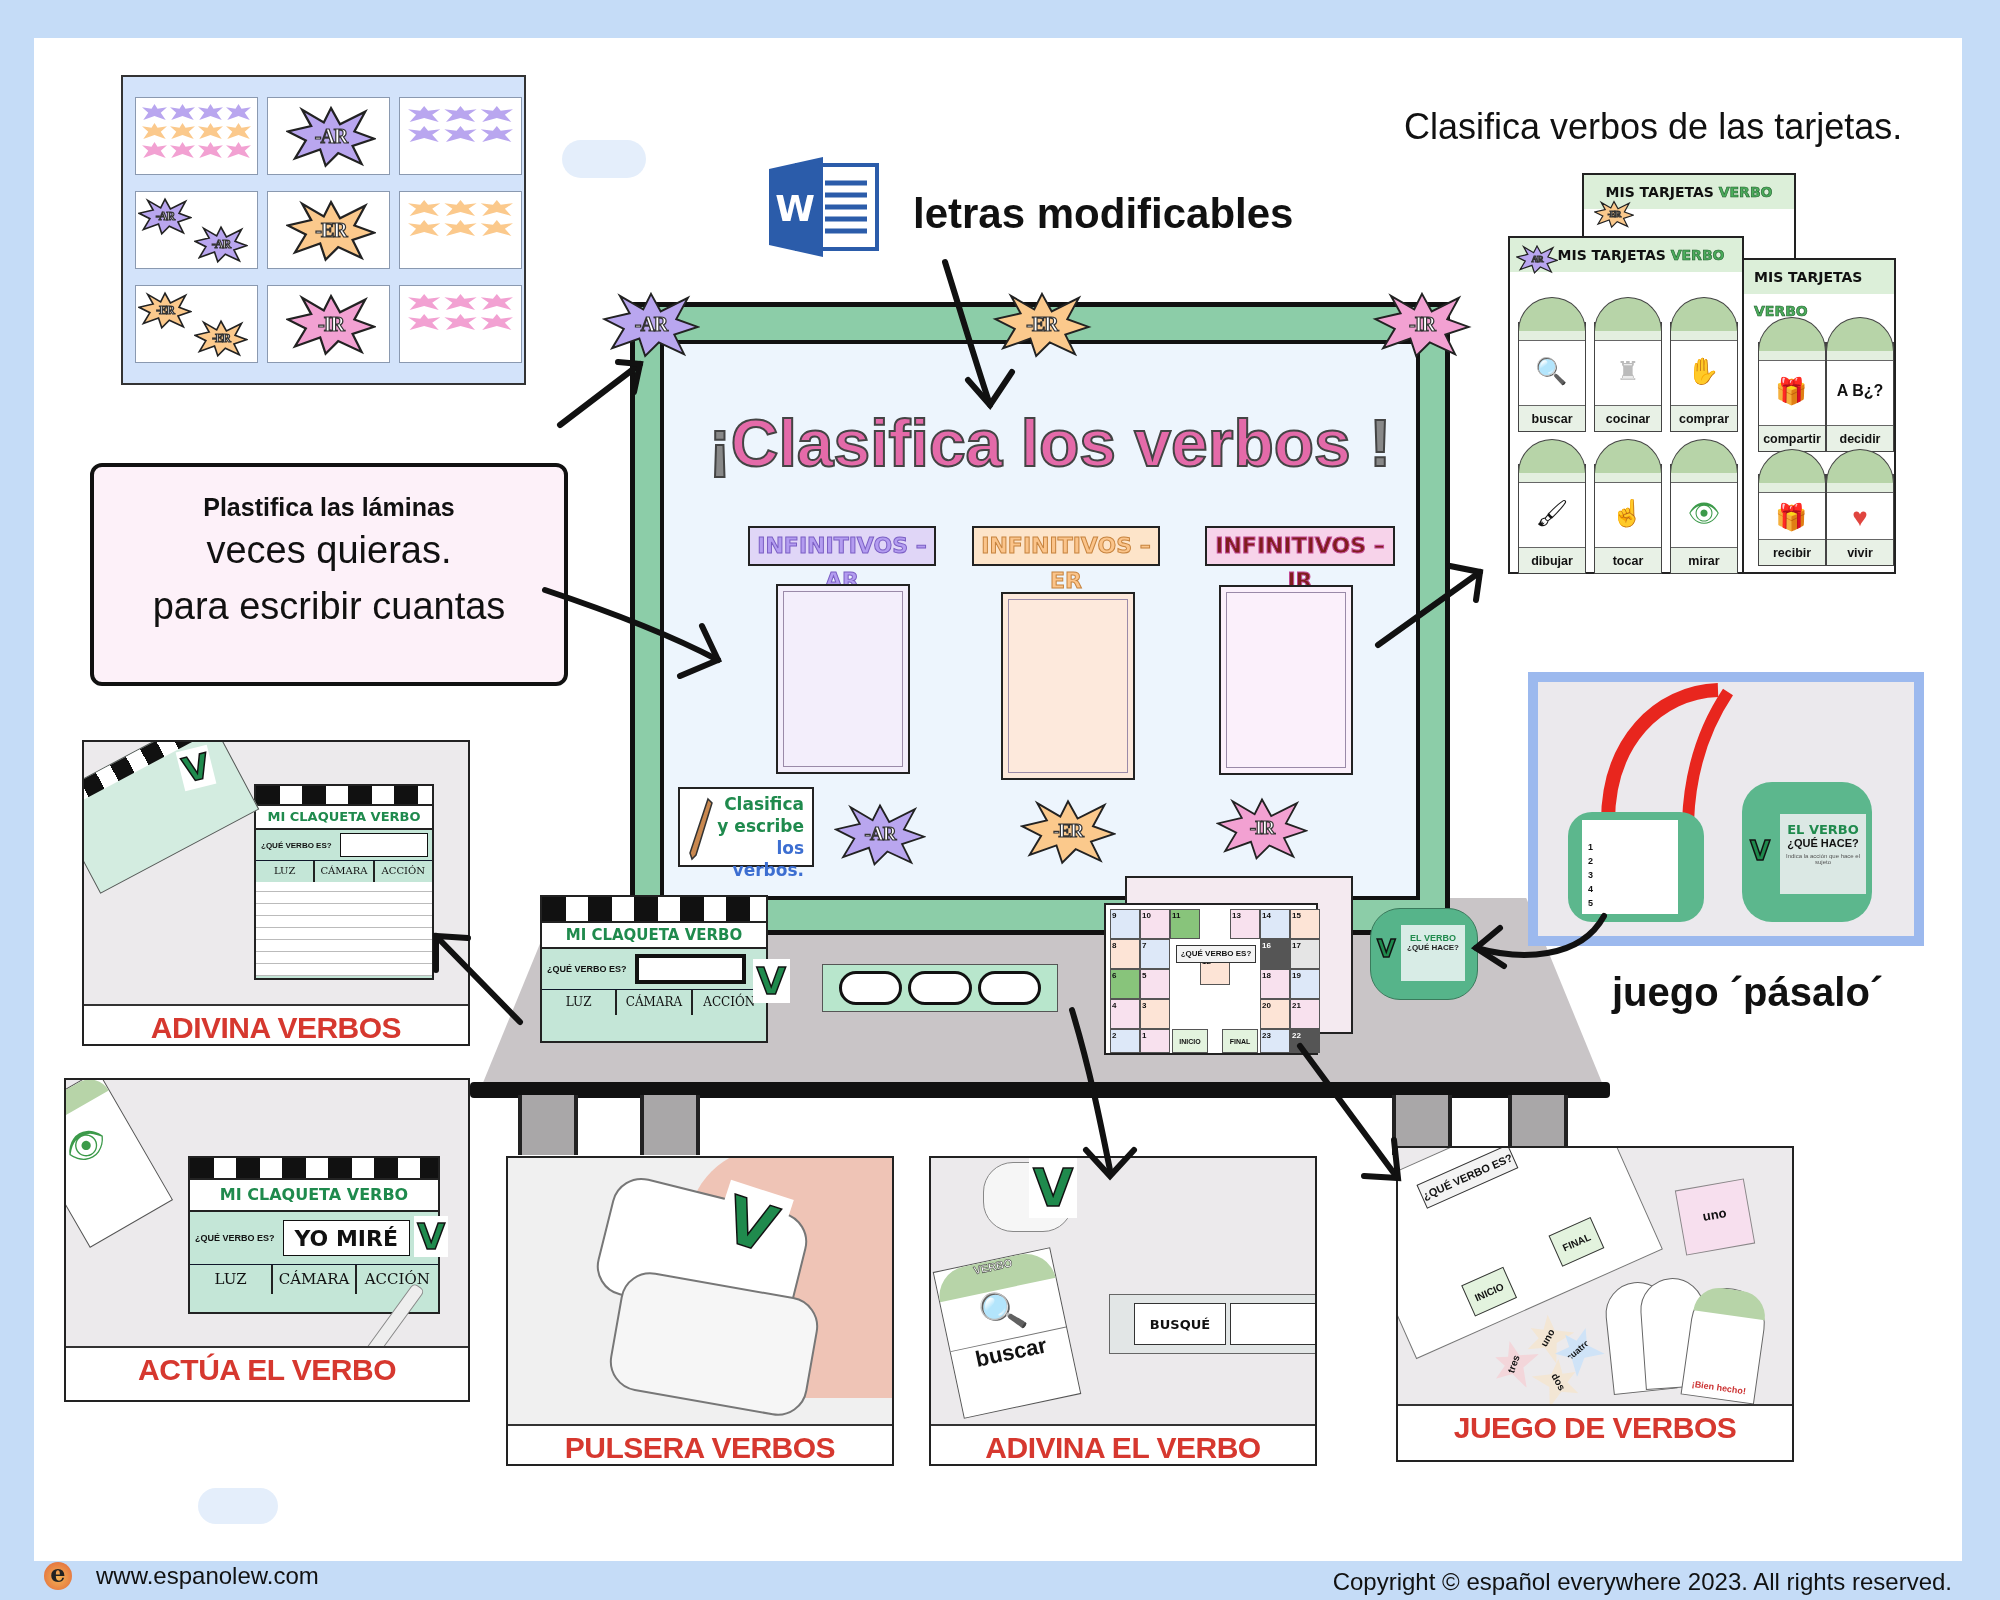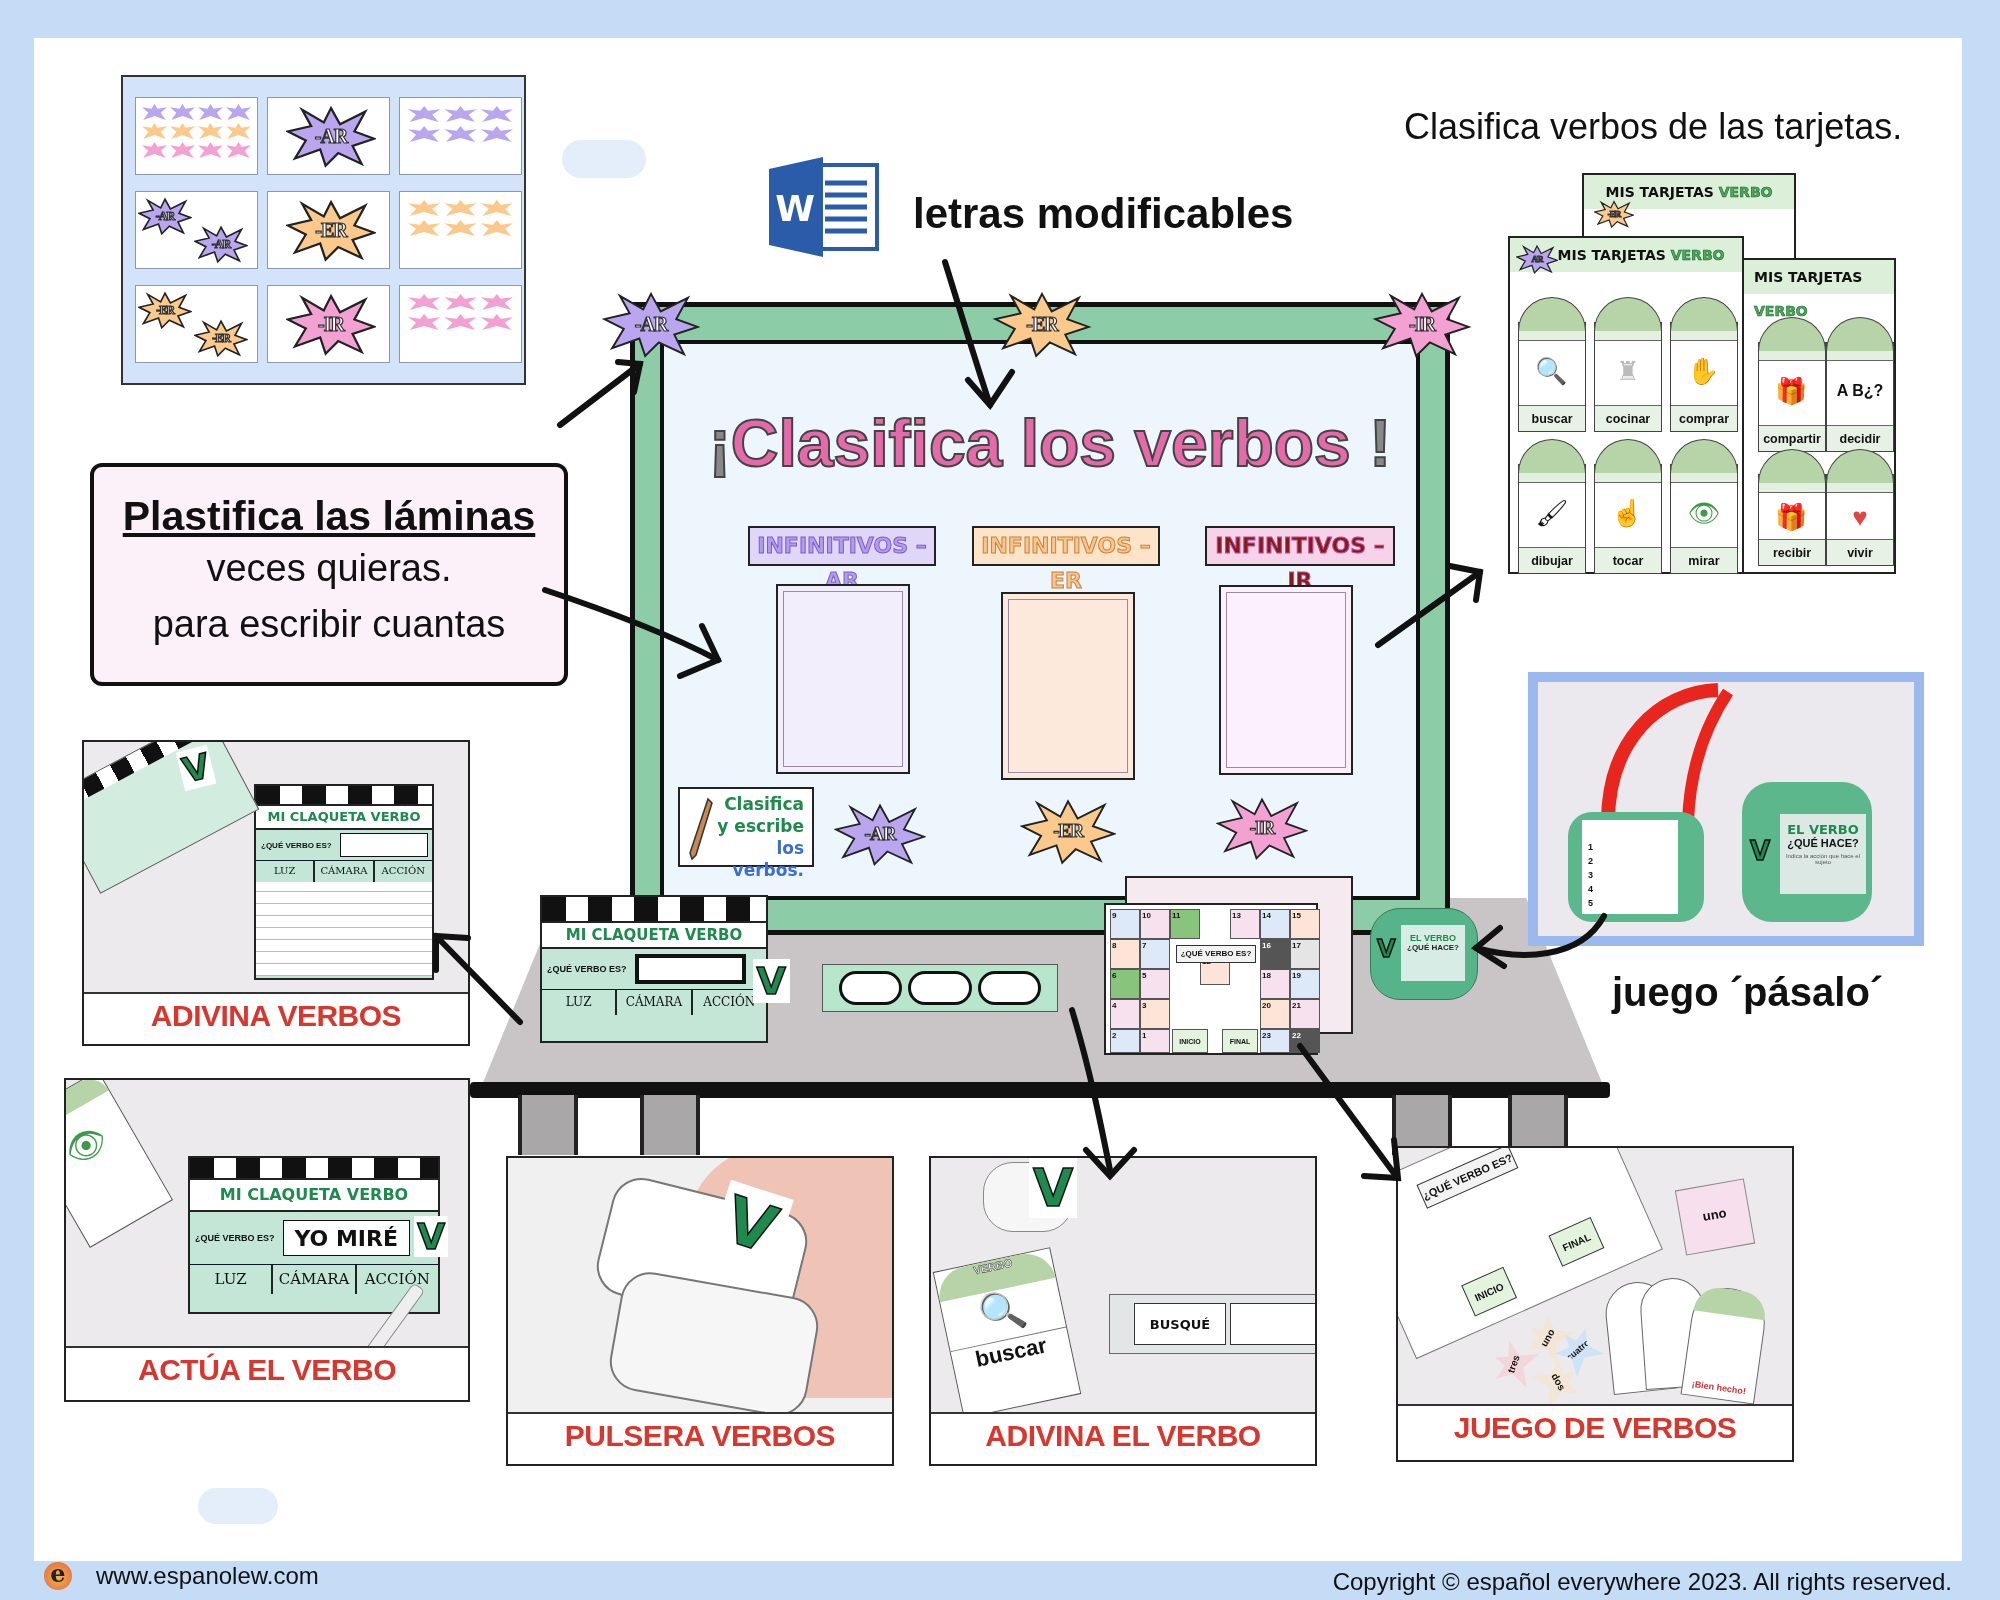--- a/index.html
+++ b/index.html
@@ -45,26 +45,26 @@
 
   
   .table-top { left: 480px; top: 898px; width: 1125px; height: 192px; background: #c9c5c7;
     clip-path: polygon(7% 0, 93% 0, 100% 100%, 0 100%); }
   .table-edge { left: 470px; top: 1082px; width: 1140px; height: 16px; background: #111; border-radius: 4px; }
   .leg { position: absolute; top: 1095px; width: 60px; height: 60px; background: #a9a7a8; border-left: 4px solid #222; border-right: 4px solid #222; }
 
   
   .callout { left: 90px; top: 463px; width: 478px; height: 223px; background: #fdf1f9; border: 4px solid #111; border-radius: 12px;
     text-align: center; padding-top: 26px; }
-  .callout .t1 { font-size: 41px; font-weight: bold; text-decoration: underline; }
+  .callout .t1 { font-size: 25px; font-weight: bold; }
   .callout .t2 { font-size: 38px; line-height: 56px; }
 
   
   .photo { position: absolute; background: #eceaec; border: 2px solid #222; overflow: hidden; }
-  .photo .caption-bar { position: absolute; left: 0; right: 0; bottom: 0; height: 52px; background: #fff; border-top: 2px solid #333; text-align: center; }
+  .photo .caption-bar { position: absolute; left: 0; right: 0; bottom: 0; height: 40px; background: #fff; border-top: 2px solid #333; text-align: center; }
   .photo .caption { font-weight: bold; font-size: 30px; color: #d6382f; line-height: 44px; letter-spacing: -0.5px; }
 
   .clap { position: absolute; background: #c4e6d7; border: 2px solid #222; }
   .clap .stripes { height: 26px; background: repeating-linear-gradient(90deg, #111 0 24px, #fff 24px 46px); border-bottom: 2px solid #222; }
   .clap .head { height: 32px; background: #fff; border-bottom: 2px solid #222; text-align: center; font-family: "DejaVu Sans", sans-serif;
     font-weight: bold; font-size: 18px; color: #1f8a4d; line-height: 30px; }
   .clap .q { font-size: 11px; font-weight: bold; padding-left: 5px; display: flex; align-items: center; height: 44px; }
   .clap .ans { background: #fff; border: 4px solid #111; height: 36px; margin-left: 8px; flex: 1; margin-right: 34px;
     font-family: "DejaVu Sans", sans-serif; font-weight: bold; font-size: 22px; display: flex; align-items: center; justify-content: center; }
   .clap .row3 { display: flex; border-top: 1px solid #0f172a; height: 30px; }

